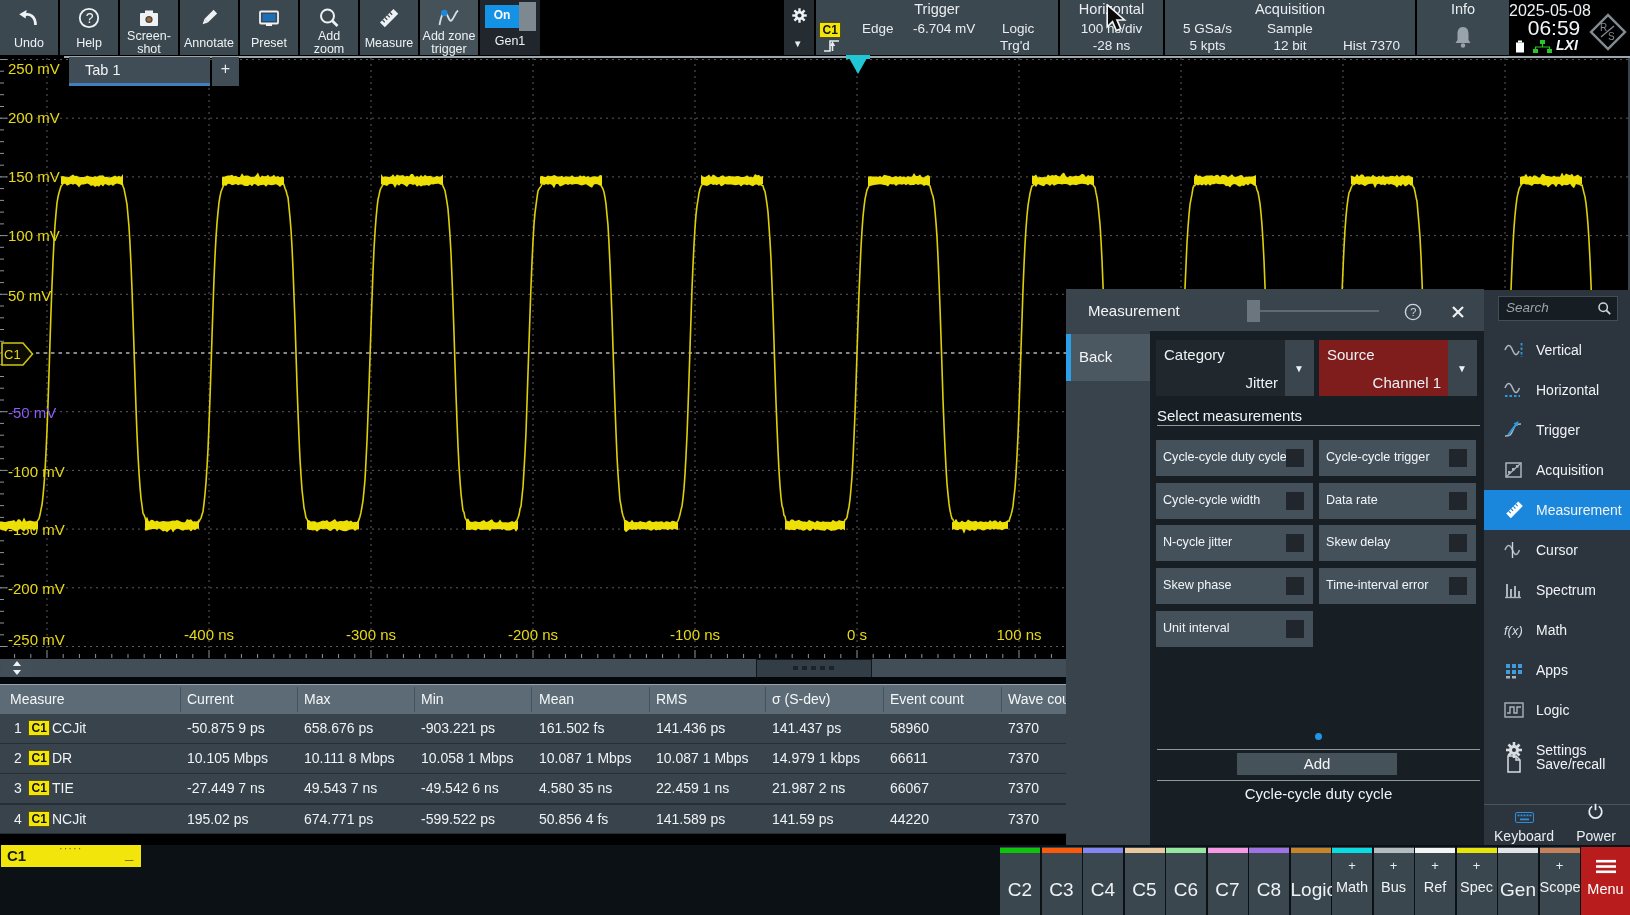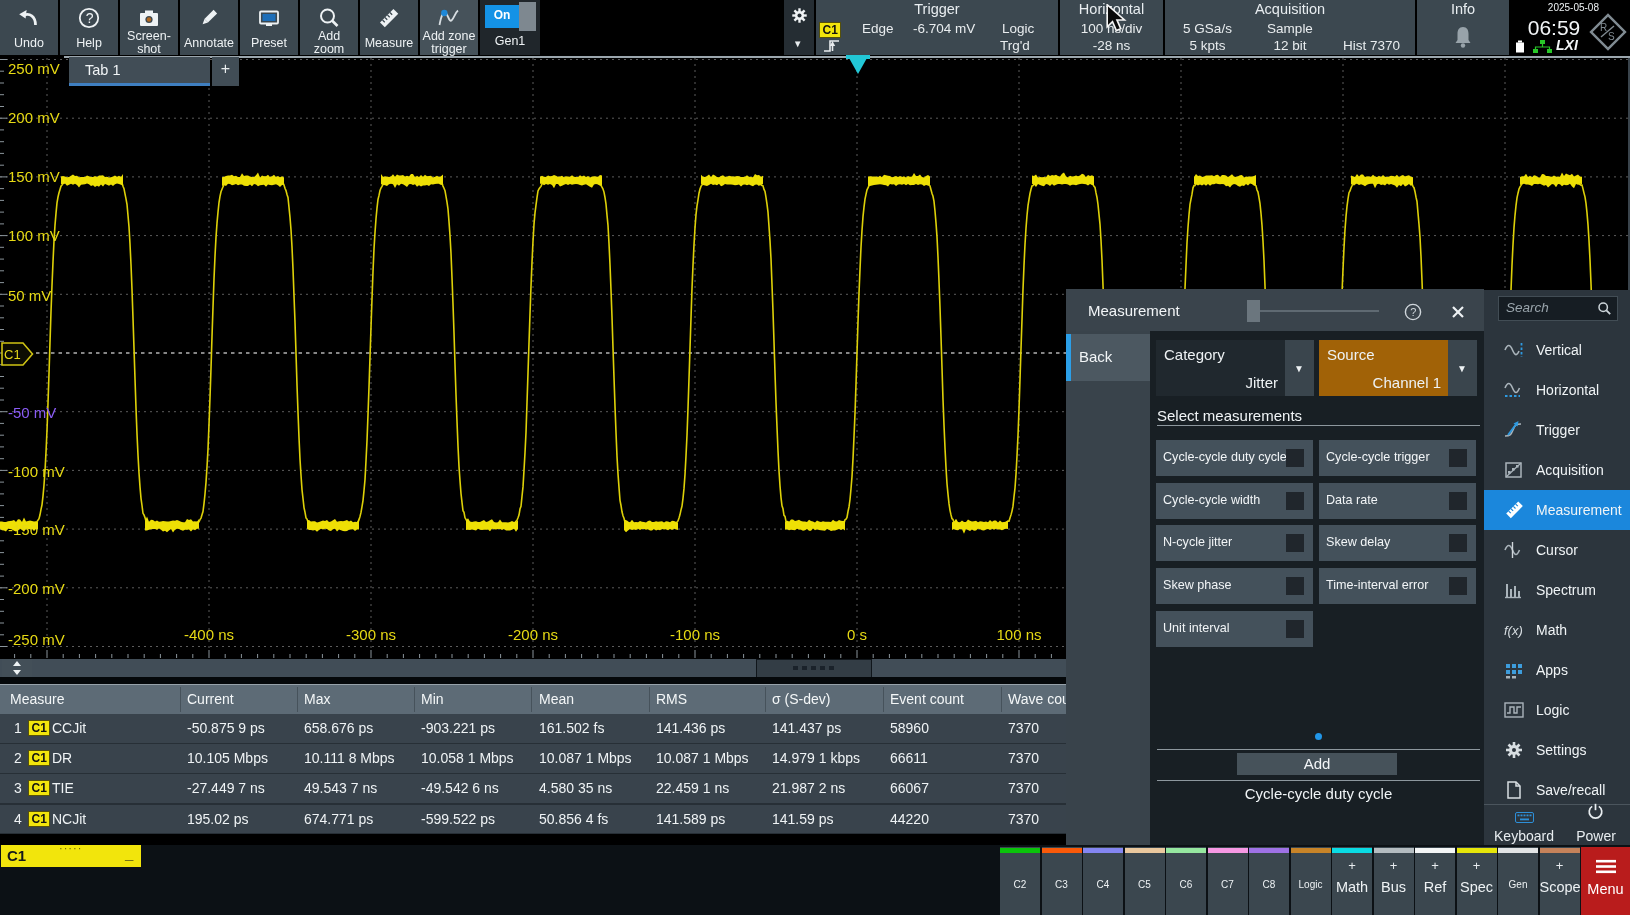--- a/index.html
+++ b/index.html
@@ -20,21 +20,21 @@
 .mbtn{position:absolute;width:157px;height:36px;background:#44515b;}
 .mbtn .t{position:absolute;left:7px;top:10px;font-size:12.6px;color:#f2f5f7;white-space:nowrap;}
 .mbtn .cb{position:absolute;right:9px;top:9px;width:18px;height:18px;background:#20262c;}
 .mitem{position:absolute;left:0;width:146px;height:40px;}
 .mitem .lbl{position:absolute;left:52px;top:12px;font-size:14px;color:#f0f4f6;}
 .mitem svg{position:absolute;left:20px;top:10px;}
 .bbtn{position:absolute;top:847px;height:68px;background:#3b474f;text-align:center;}
 .bbtn .stripe{position:absolute;top:1px;left:0;right:0;height:5px;}
 .bbtn .pl{position:absolute;top:11px;left:0;right:0;font-size:13px;color:#e8ecef;}
 .bbtn .nm{position:absolute;top:32px;left:0;right:0;font-size:14.5px;color:#eef2f4;}
-.bbtn .nm2{position:absolute;top:32px;left:0;right:0;font-size:10px;color:#eef2f4;}
+.bbtn .nm2{position:absolute;top:32px;left:0;right:0;font-size:19px;color:#eef2f4;}
 </style>
 </head>
 <body>
 <div id="root">
 
 <svg class="abs" style="left:0;top:55px;" width="1630" height="605" viewBox="0 55 1630 605">
   <rect x="0" y="55" width="1630" height="605" fill="#000"></rect>
   <line x1="47.0" y1="58" x2="47.0" y2="652" stroke="#5c5c5c" stroke-width="1" stroke-dasharray="2 4"></line>
 <line x1="209.0" y1="58" x2="209.0" y2="652" stroke="#5c5c5c" stroke-width="1" stroke-dasharray="2 4"></line>
 <line x1="371.0" y1="58" x2="371.0" y2="652" stroke="#5c5c5c" stroke-width="1" stroke-dasharray="2 4"></line>
@@ -391,21 +391,21 @@
 
 <div class="pnl" style="left:1417px;width:92px;">
   <div class="ptitle">Info</div>
   <svg class="abs" style="left:36px;top:25px;" width="20" height="24" viewBox="0 0 20 24">
     <path d="M10 2 C6 2 4.5 5 4.5 9 L4.5 15 L2.5 18 L17.5 18 L15.5 15 L15.5 9 C15.5 5 14 2 10 2 Z" fill="#98a3aa"></path>
     <circle cx="10" cy="20.5" r="2.2" fill="#98a3aa"></circle>
   </svg>
 </div>
 
 <div class="abs" style="left:1509px;top:0;width:121px;height:55px;background:#000;">
-  <div class="abs" style="left:0px;top:2px;width:90px;text-align:right;font-size:10px;color:#eef2f4;">2025-05-08</div>
+  <div class="abs" style="left:0px;top:2px;width:90px;text-align:left;font-size:16px;color:#eef2f4;">2025-05-08</div>
   <div class="abs" style="left:0px;top:16px;width:90px;text-align:center;font-size:21px;color:#f2f5f7;">06:59</div>
   <svg class="abs" style="left:6px;top:40px;" width="10" height="13" viewBox="0 0 10 13">
     <rect x="3" y="0.5" width="4" height="2" fill="#fff"></rect>
         <rect x="1" y="2.5" width="8" height="10" fill="#fff"></rect>
   </svg>
   <svg class="abs" style="left:23px;top:40px;" width="22" height="13" viewBox="0 0 22 13">
     <g fill="#28c828">
           <rect x="8" y="0" width="5" height="4"></rect>
           <rect x="1" y="9" width="5" height="4"></rect>
           <rect x="15" y="9" width="5" height="4"></rect>
@@ -700,21 +700,21 @@
           <g stroke="#d8dee2" stroke-width="2.6">
             <line x1="10" y1="2" x2="10" y2="18"></line>
             <line x1="2" y1="10" x2="18" y2="10"></line>
             <line x1="4.5" y1="4.5" x2="15.5" y2="15.5"></line>
             <line x1="15.5" y1="4.5" x2="4.5" y2="15.5"></line>
           </g>
           <circle cx="10" cy="10" r="2" fill="#2c353d"></circle>
         </svg>
         <div class="lbl">Settings</div>
       </div>
-<div class="mitem" style="top:480px;">
+<div class="mitem" style="top:454px;">
         <svg width="20" height="20" viewBox="0 0 20 20">
           <path d="M4 2 L12 2 L16 6 L16 18 L4 18 Z" fill="none" stroke="#d8dee2" stroke-width="1.5"></path>
           <path d="M12 2 L12 6 L16 6" fill="none" stroke="#d8dee2" stroke-width="1.5"></path>
         </svg>
         <div class="lbl">Save/recall</div>
       </div>
 
   <div class="abs" style="left:0;top:514px;width:146px;height:1px;background:#4b555d;"></div>
   <svg class="abs" style="left:31px;top:522px;" width="19" height="11" viewBox="0 0 19 11">
     <rect x="0.5" y="0.5" width="18" height="10" rx="1.5" fill="none" stroke="#2e8fd8" stroke-width="1"></rect>
@@ -760,21 +760,21 @@
   </div>
 
   <div class="abs" style="left:90px;top:51px;width:158px;height:56px;background:#20282e;">
     <div class="abs" style="left:8px;top:6px;font-size:15px;color:#eef2f4;">Category</div>
     <div class="abs" style="right:36px;top:34px;font-size:15px;color:#eef2f4;">Jitter</div>
     <div class="abs" style="right:0;top:0;width:29px;height:56px;background:#3a454d;">
       <div class="abs" style="left:9px;top:23px;font-size:10px;color:#eef2f4;">▼</div>
     </div>
   </div>
 
-  <div class="abs" style="left:253px;top:51px;width:158px;height:56px;background:#a16207;">
+  <div class="abs" style="left:253px;top:51px;width:158px;height:56px;background:#7f1d1d;">
     <div class="abs" style="left:8px;top:6px;font-size:15px;color:#eef2f4;">Source</div>
     <div class="abs" style="right:36px;top:34px;font-size:15px;color:#eef2f4;">Channel 1</div>
     <div class="abs" style="right:0;top:0;width:29px;height:56px;background:#3a454d;">
       <div class="abs" style="left:9px;top:23px;font-size:10px;color:#eef2f4;">▼</div>
     </div>
   </div>
   <div class="abs" style="left:91px;top:118px;font-size:15px;color:#f0f4f6;">Select measurements</div>
   <div class="abs" style="left:91px;top:136px;width:323px;height:1px;background:#8d979e;"></div>
   <div class="mbtn" style="left:90px;top:151px;">
         <div class="t">Cycle-cycle duty cycle</div>

